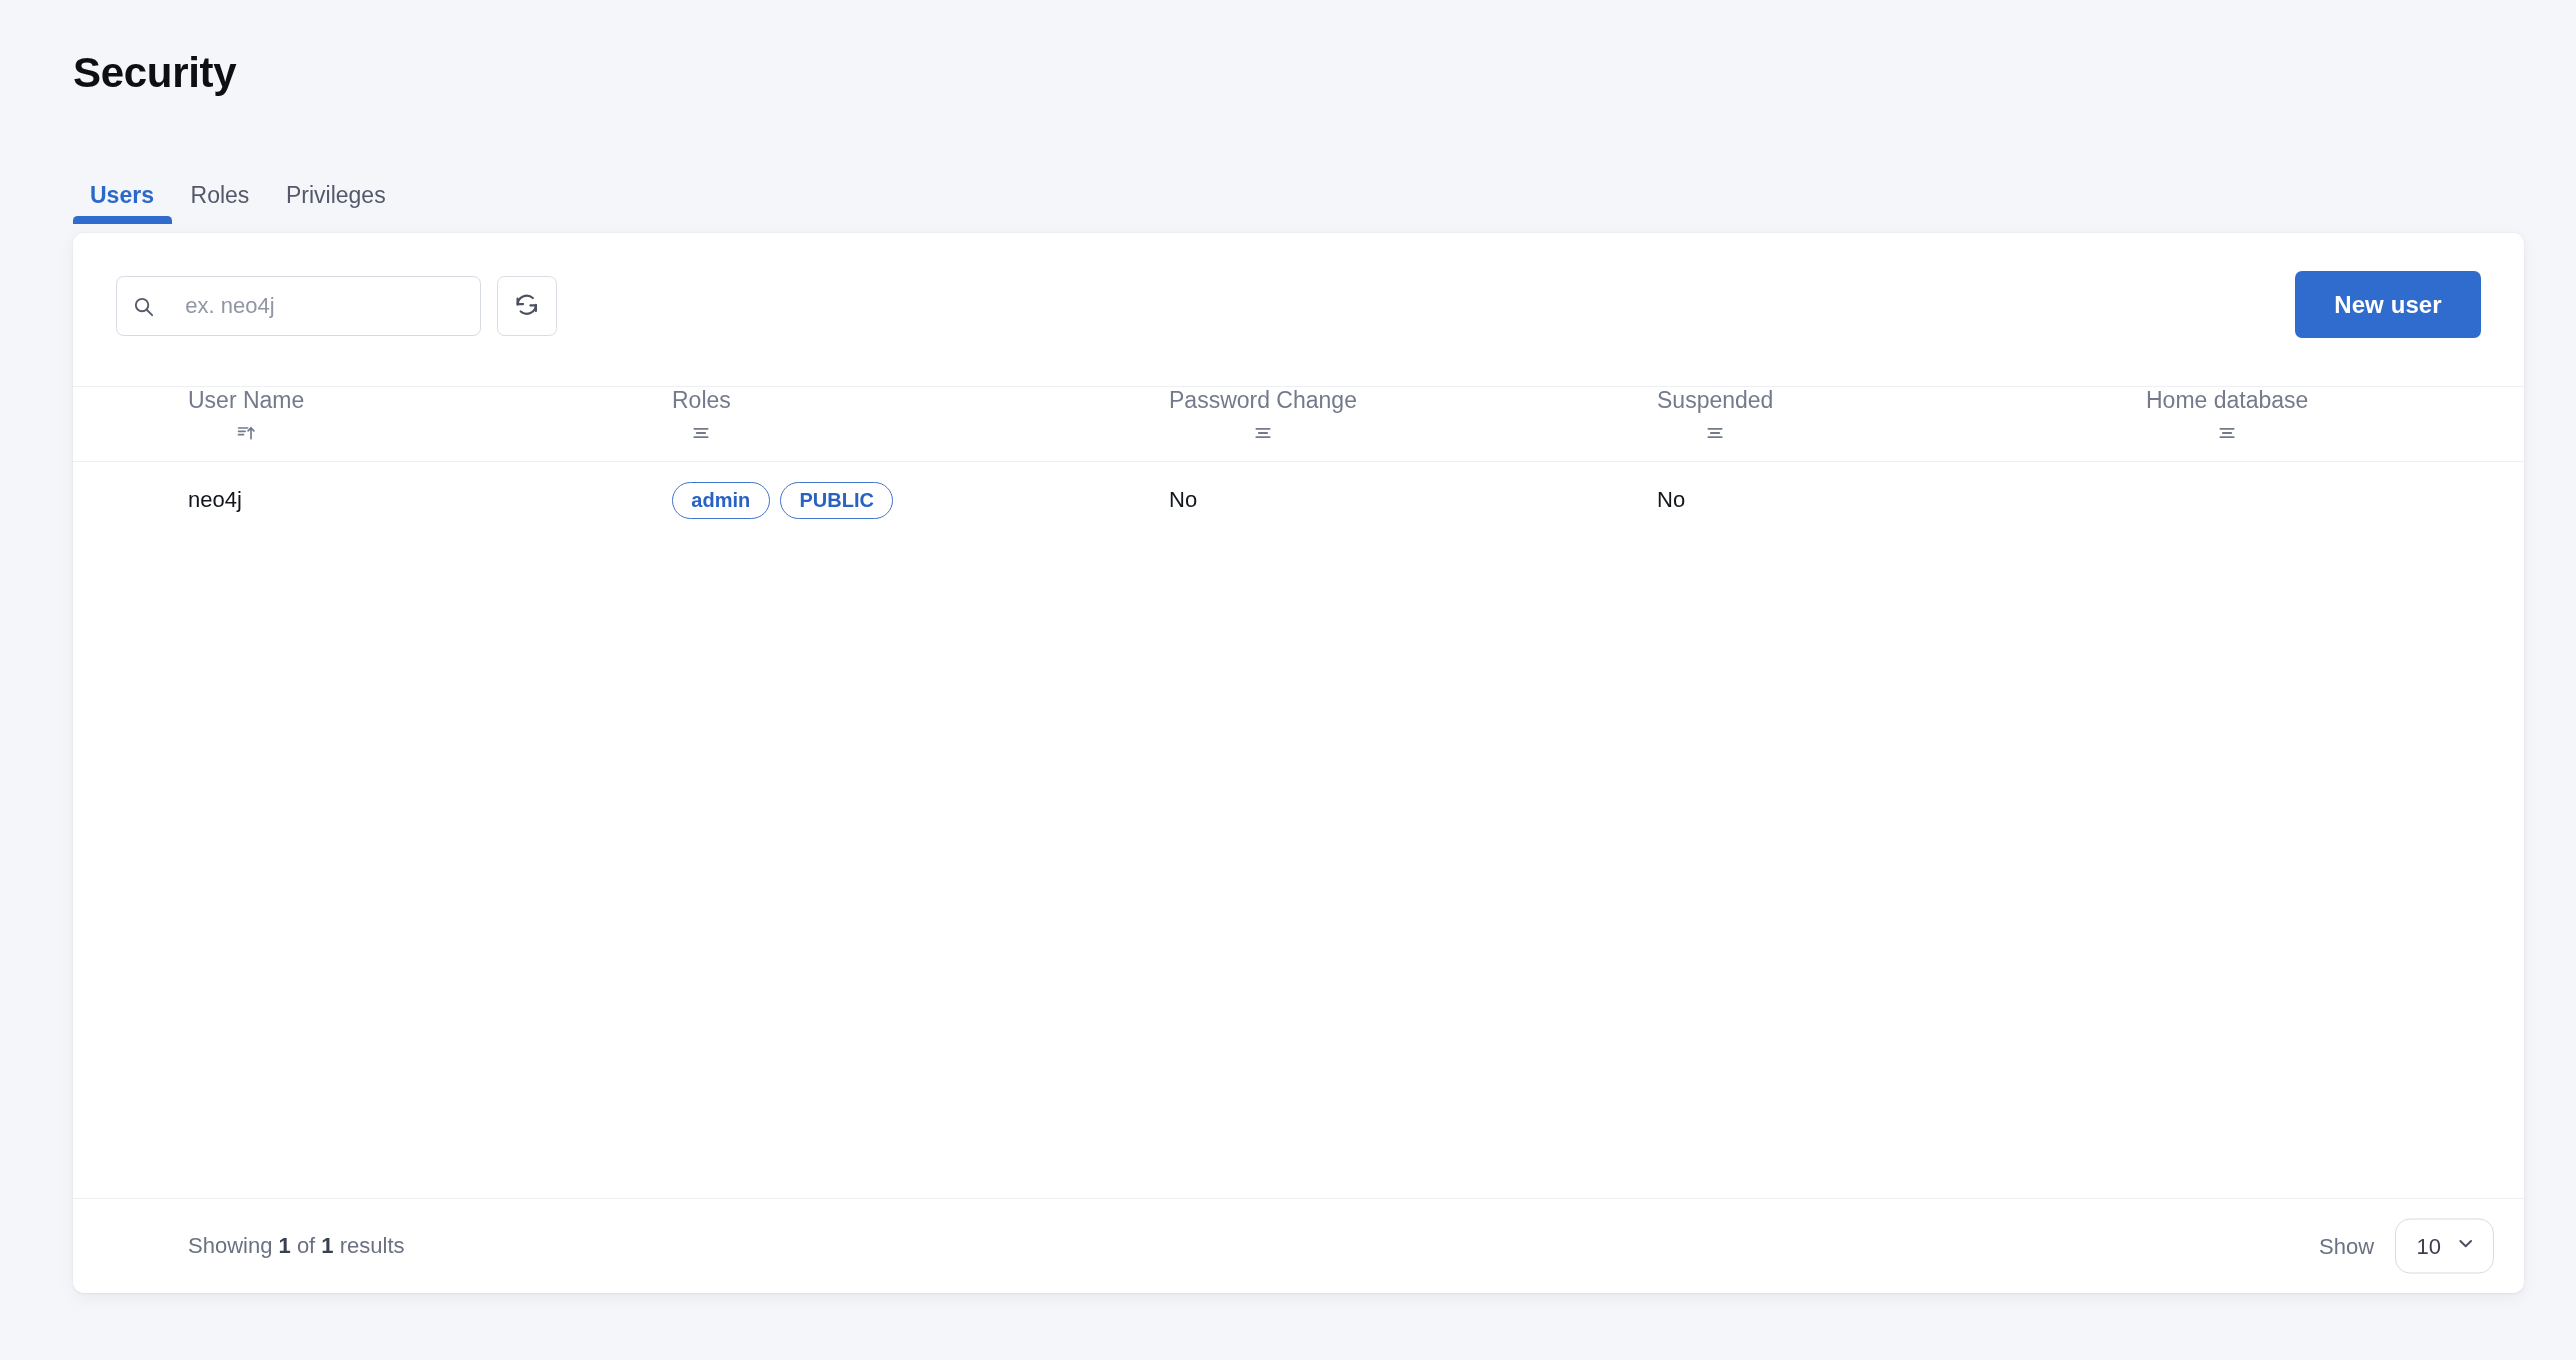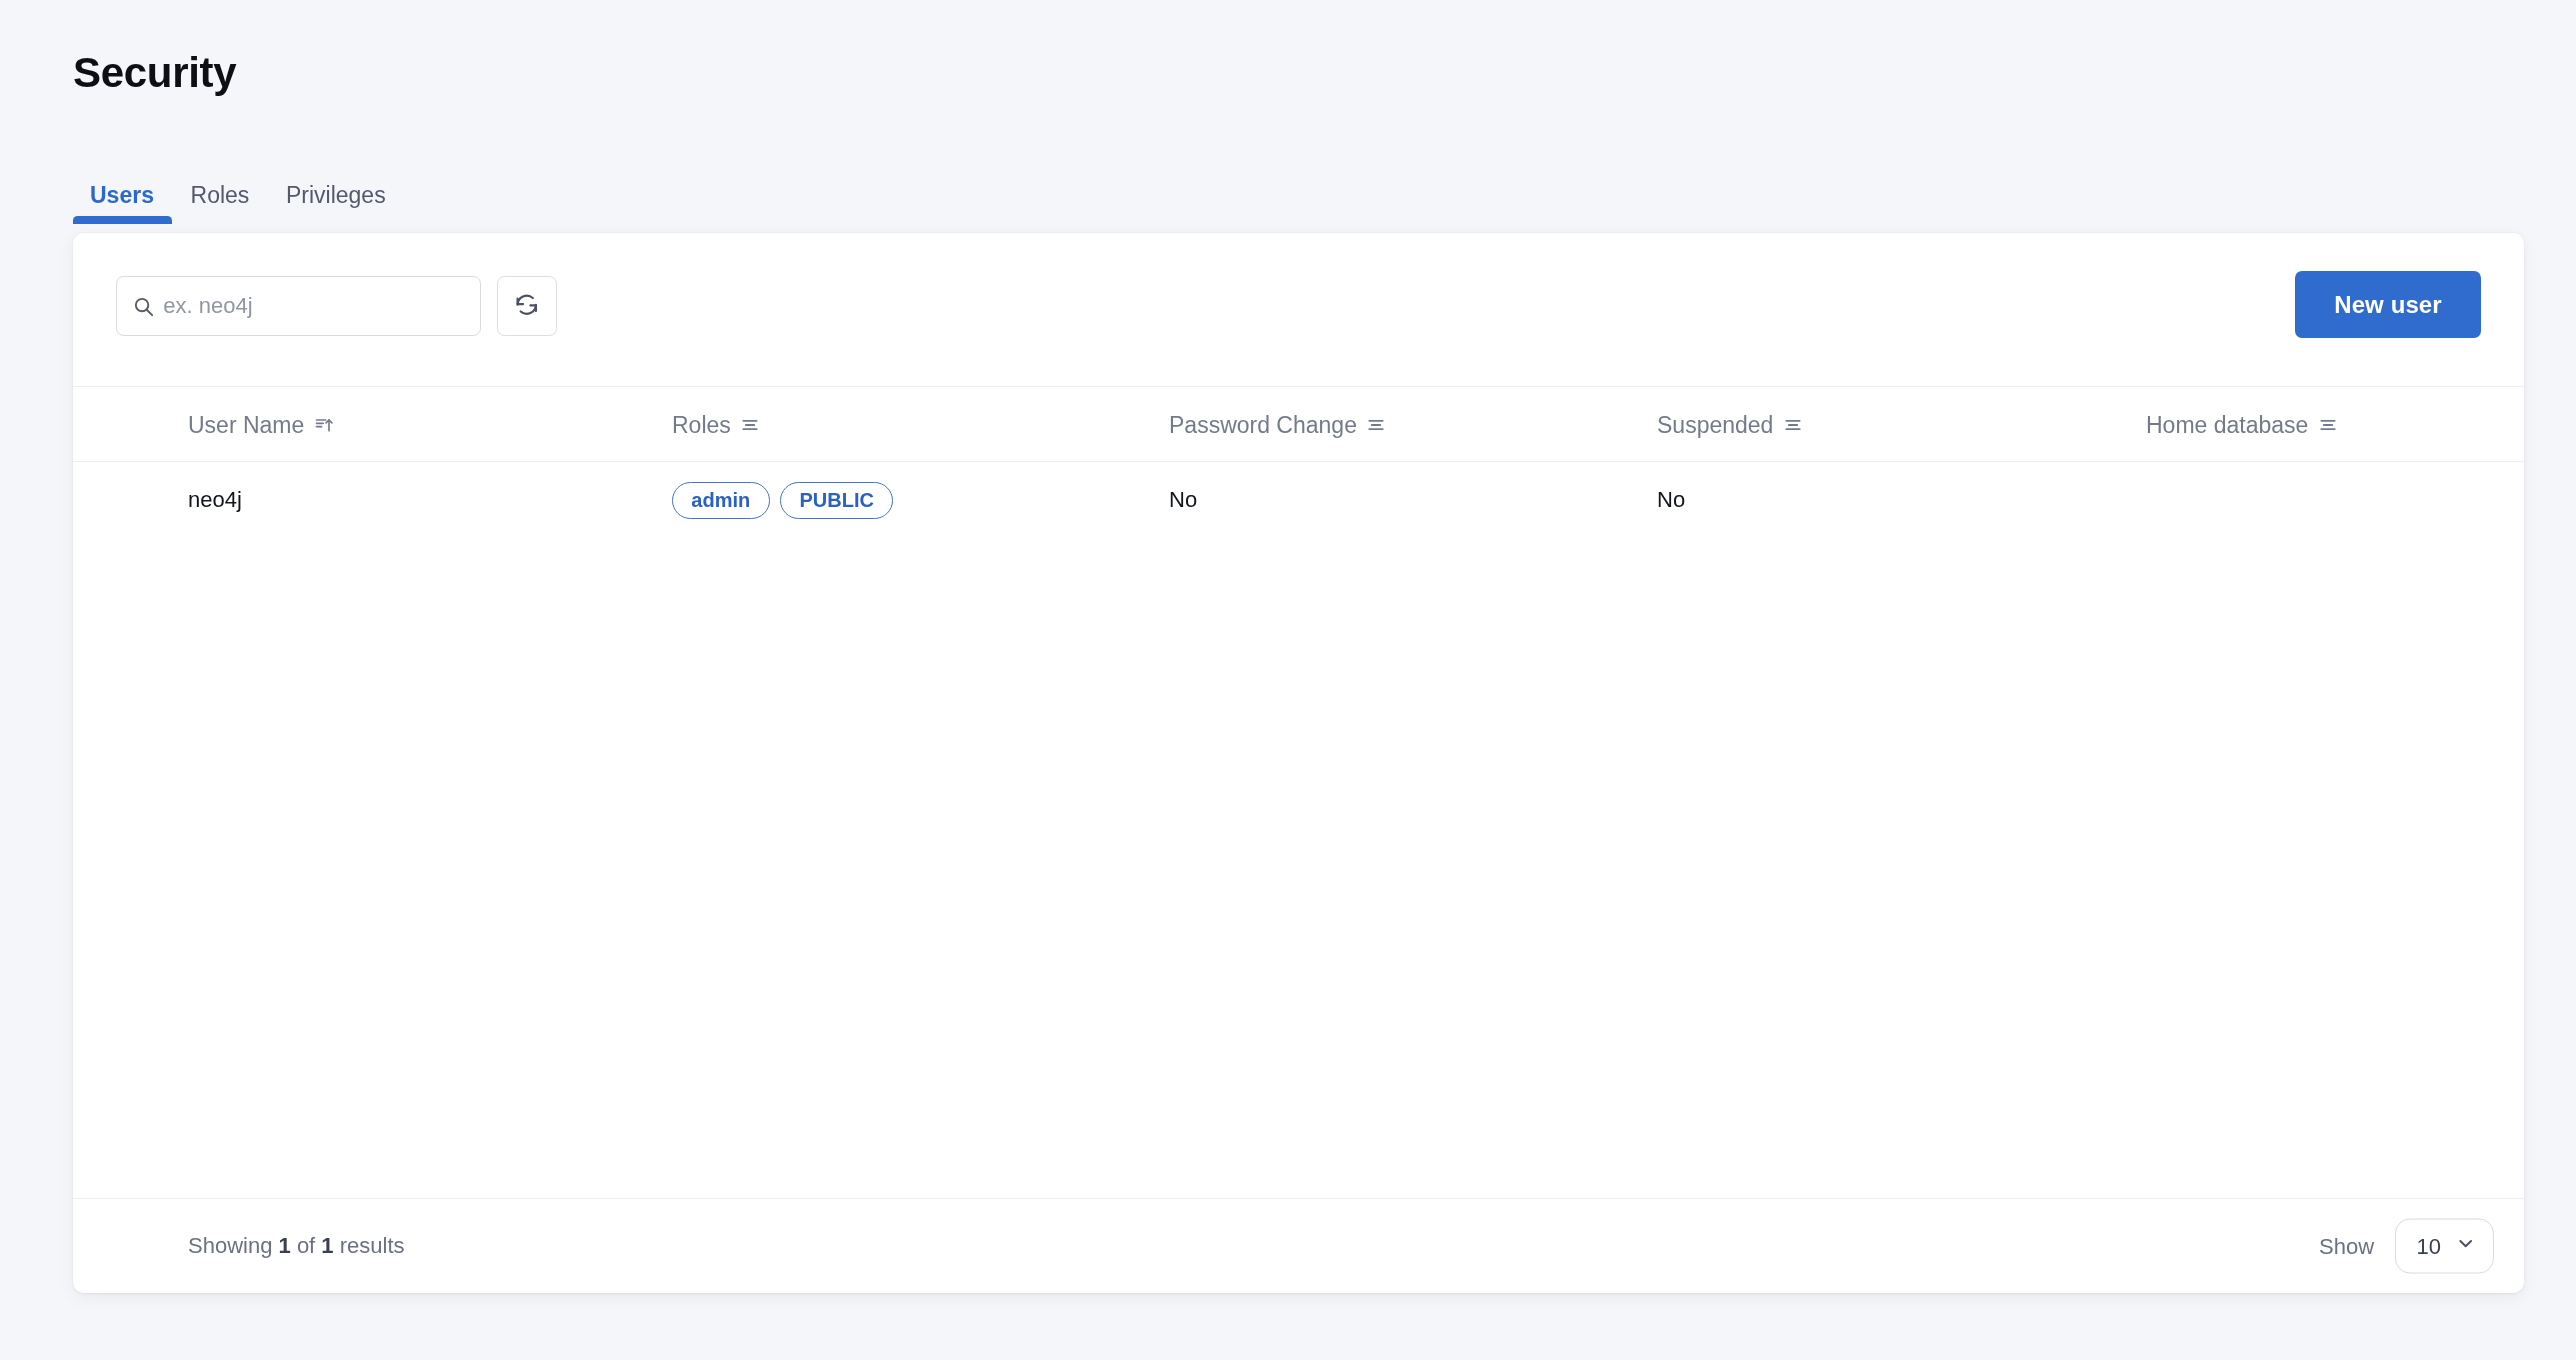--- a/index.html
+++ b/index.html
@@ -86,21 +86,21 @@
     left: 43px;
     top: 43px;
     width: 365px;
     height: 60px;
     border: 1.5px solid #d6dae2;
     border-radius: 7.6px;
     background: #fff;
     display: flex;
     align-items: center;
     padding: 0 15.3px;
-    gap: 8px;
+    gap: 30px;
   }
   .search-icon svg { display: block; }
   .search-input {
     border: 0;
     outline: 0;
     background: transparent;
     font-family: "Liberation Sans", sans-serif;
     font-size: 22px;
     color: #2a2f3a;
     width: 100%;
@@ -166,20 +166,21 @@
   .th {
     top: 0;
     height: 76px;
     display: flex;
     align-items: center;
     gap: 9.2px;
     font-size: 23px;
     color: #737a8c;
     cursor: pointer;
     white-space: nowrap;
+    flex-direction: column;
   }
   .th .sort-ico { display: flex; align-items: center; }
 
   .row {
     position: relative;
     height: 76px;
   }
   .td {
     top: 0;
     height: 76px;

